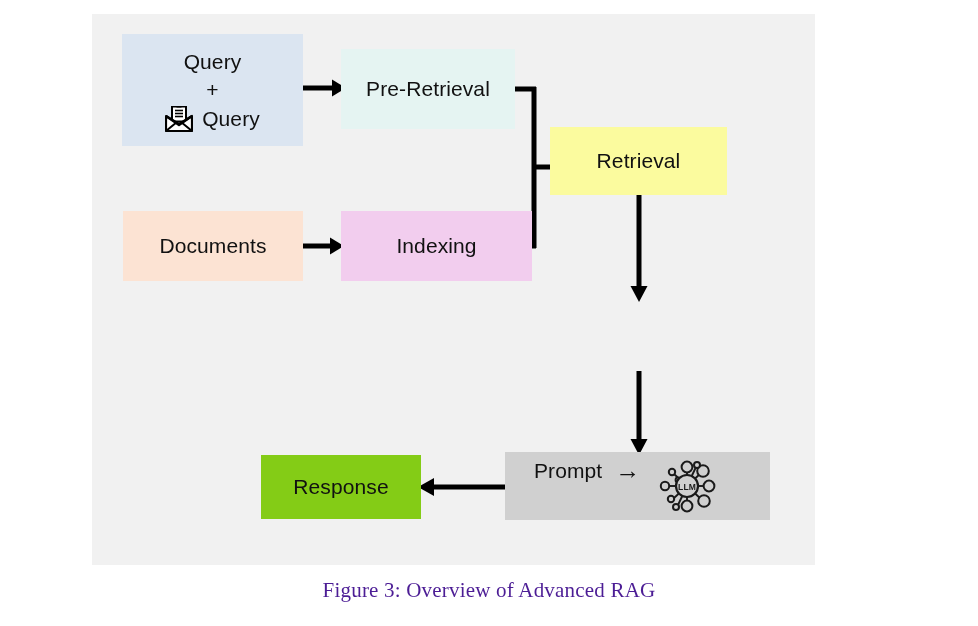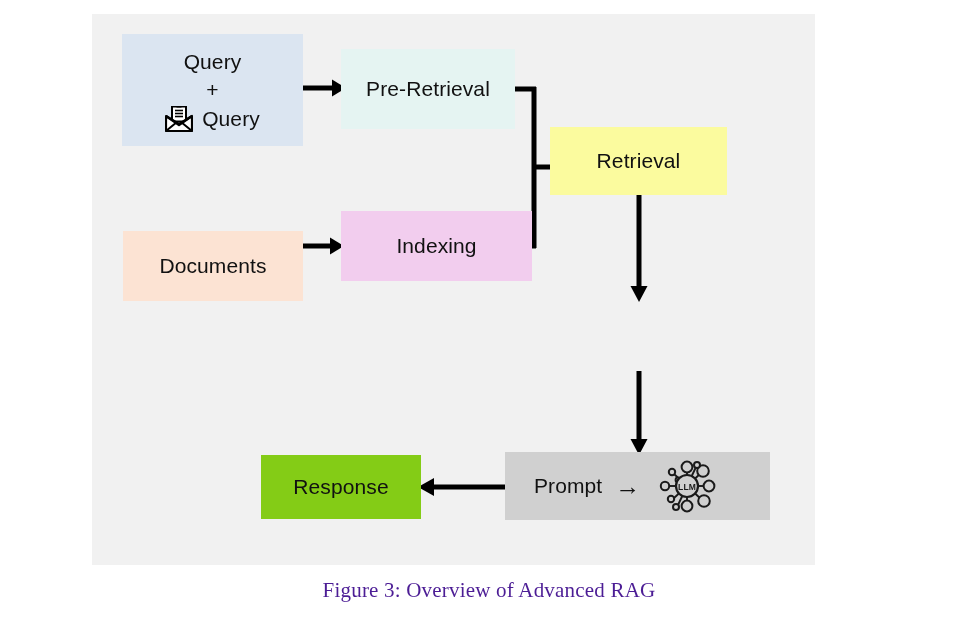--- a/index.html
+++ b/index.html
@@ -61,41 +61,41 @@
     display: flex;
     align-items: center;
     justify-content: center;
     gap: 9px;
     height: 31px;
   }
   #node-user-query .uq-plus { height: 26px; line-height: 26px; }
 
   #node-pre-retrieval { left: 249px; top: 35px;  width: 174px; height: 80px; }
   #node-retrieval     { left: 458px; top: 113px; width: 177px; height: 68px; }
-  #node-documents     { left: 31px;  top: 197px; width: 180px; height: 70px; margin-top: 20px; }
+  #node-documents     { left: 31px;  top: 197px; width: 180px; height: 70px; }
   #node-indexing      { left: 249px; top: 197px; width: 191px; height: 70px; }
   #node-post-retrieval{ left: 458px; top: 287px; width: 177px; height: 71px; }
   #node-prompt        { left: 413px; top: 438px; width: 265px; height: 68px;
                         justify-content: flex-start; padding-left: 29px; }
   #node-response      { left: 169px; top: 441px; width: 160px; height: 64px; }
 
   
   .edge {
     position: absolute;
   }
   .edge svg { display: block; overflow: visible; }
 
   
   .icon-envelope { display: inline-block; width: 28px; height: 26px; }
   .icon-llm      { display: inline-block; width: 62px; height: 56px; margin-left: 16px; }
   .prompt-text   { display: inline-block; }
   .prompt-arrow  { display: inline-block; margin-left: 13px; font-size: 25px; line-height: 1; }
   #node-prompt .prompt-row {
     display: flex;
-    align-items: center;
+    align-items: flex-start;
   }
 
   
   #figure-caption {
     position: absolute;
     left: 0;
     top: 578px;
     width: 978px;
     text-align: center;
     font-family: "Liberation Serif", serif;

